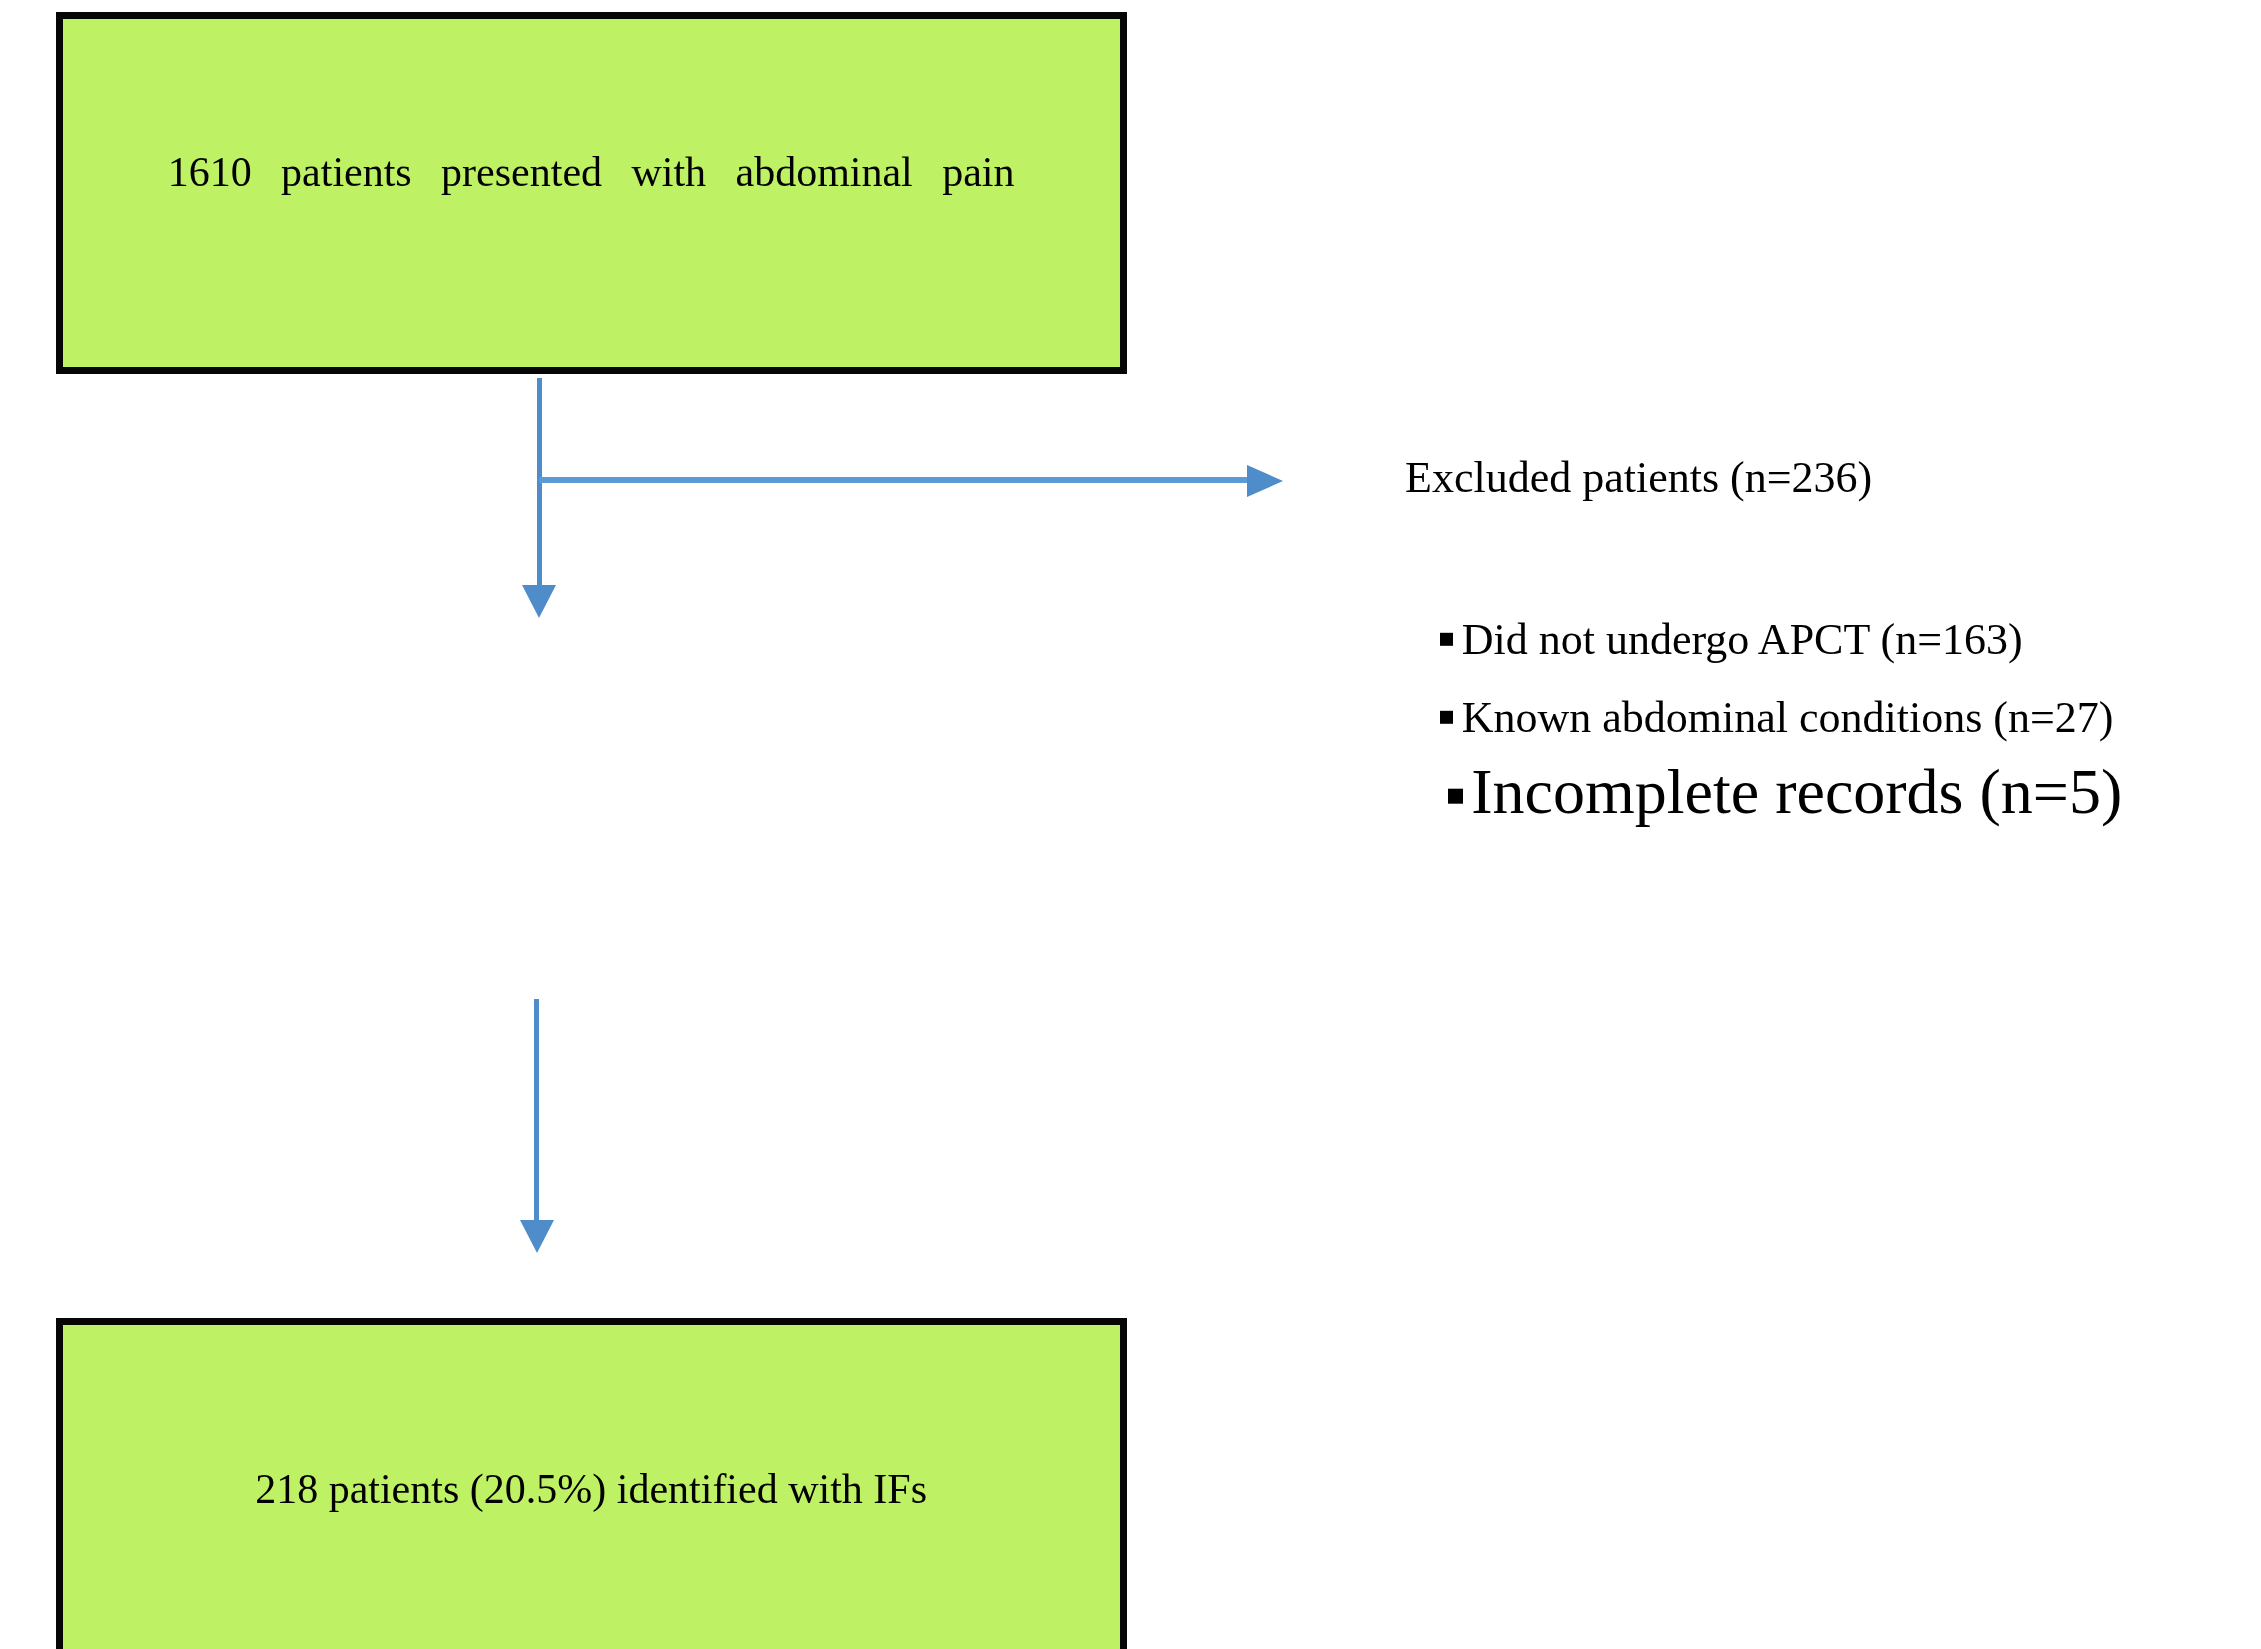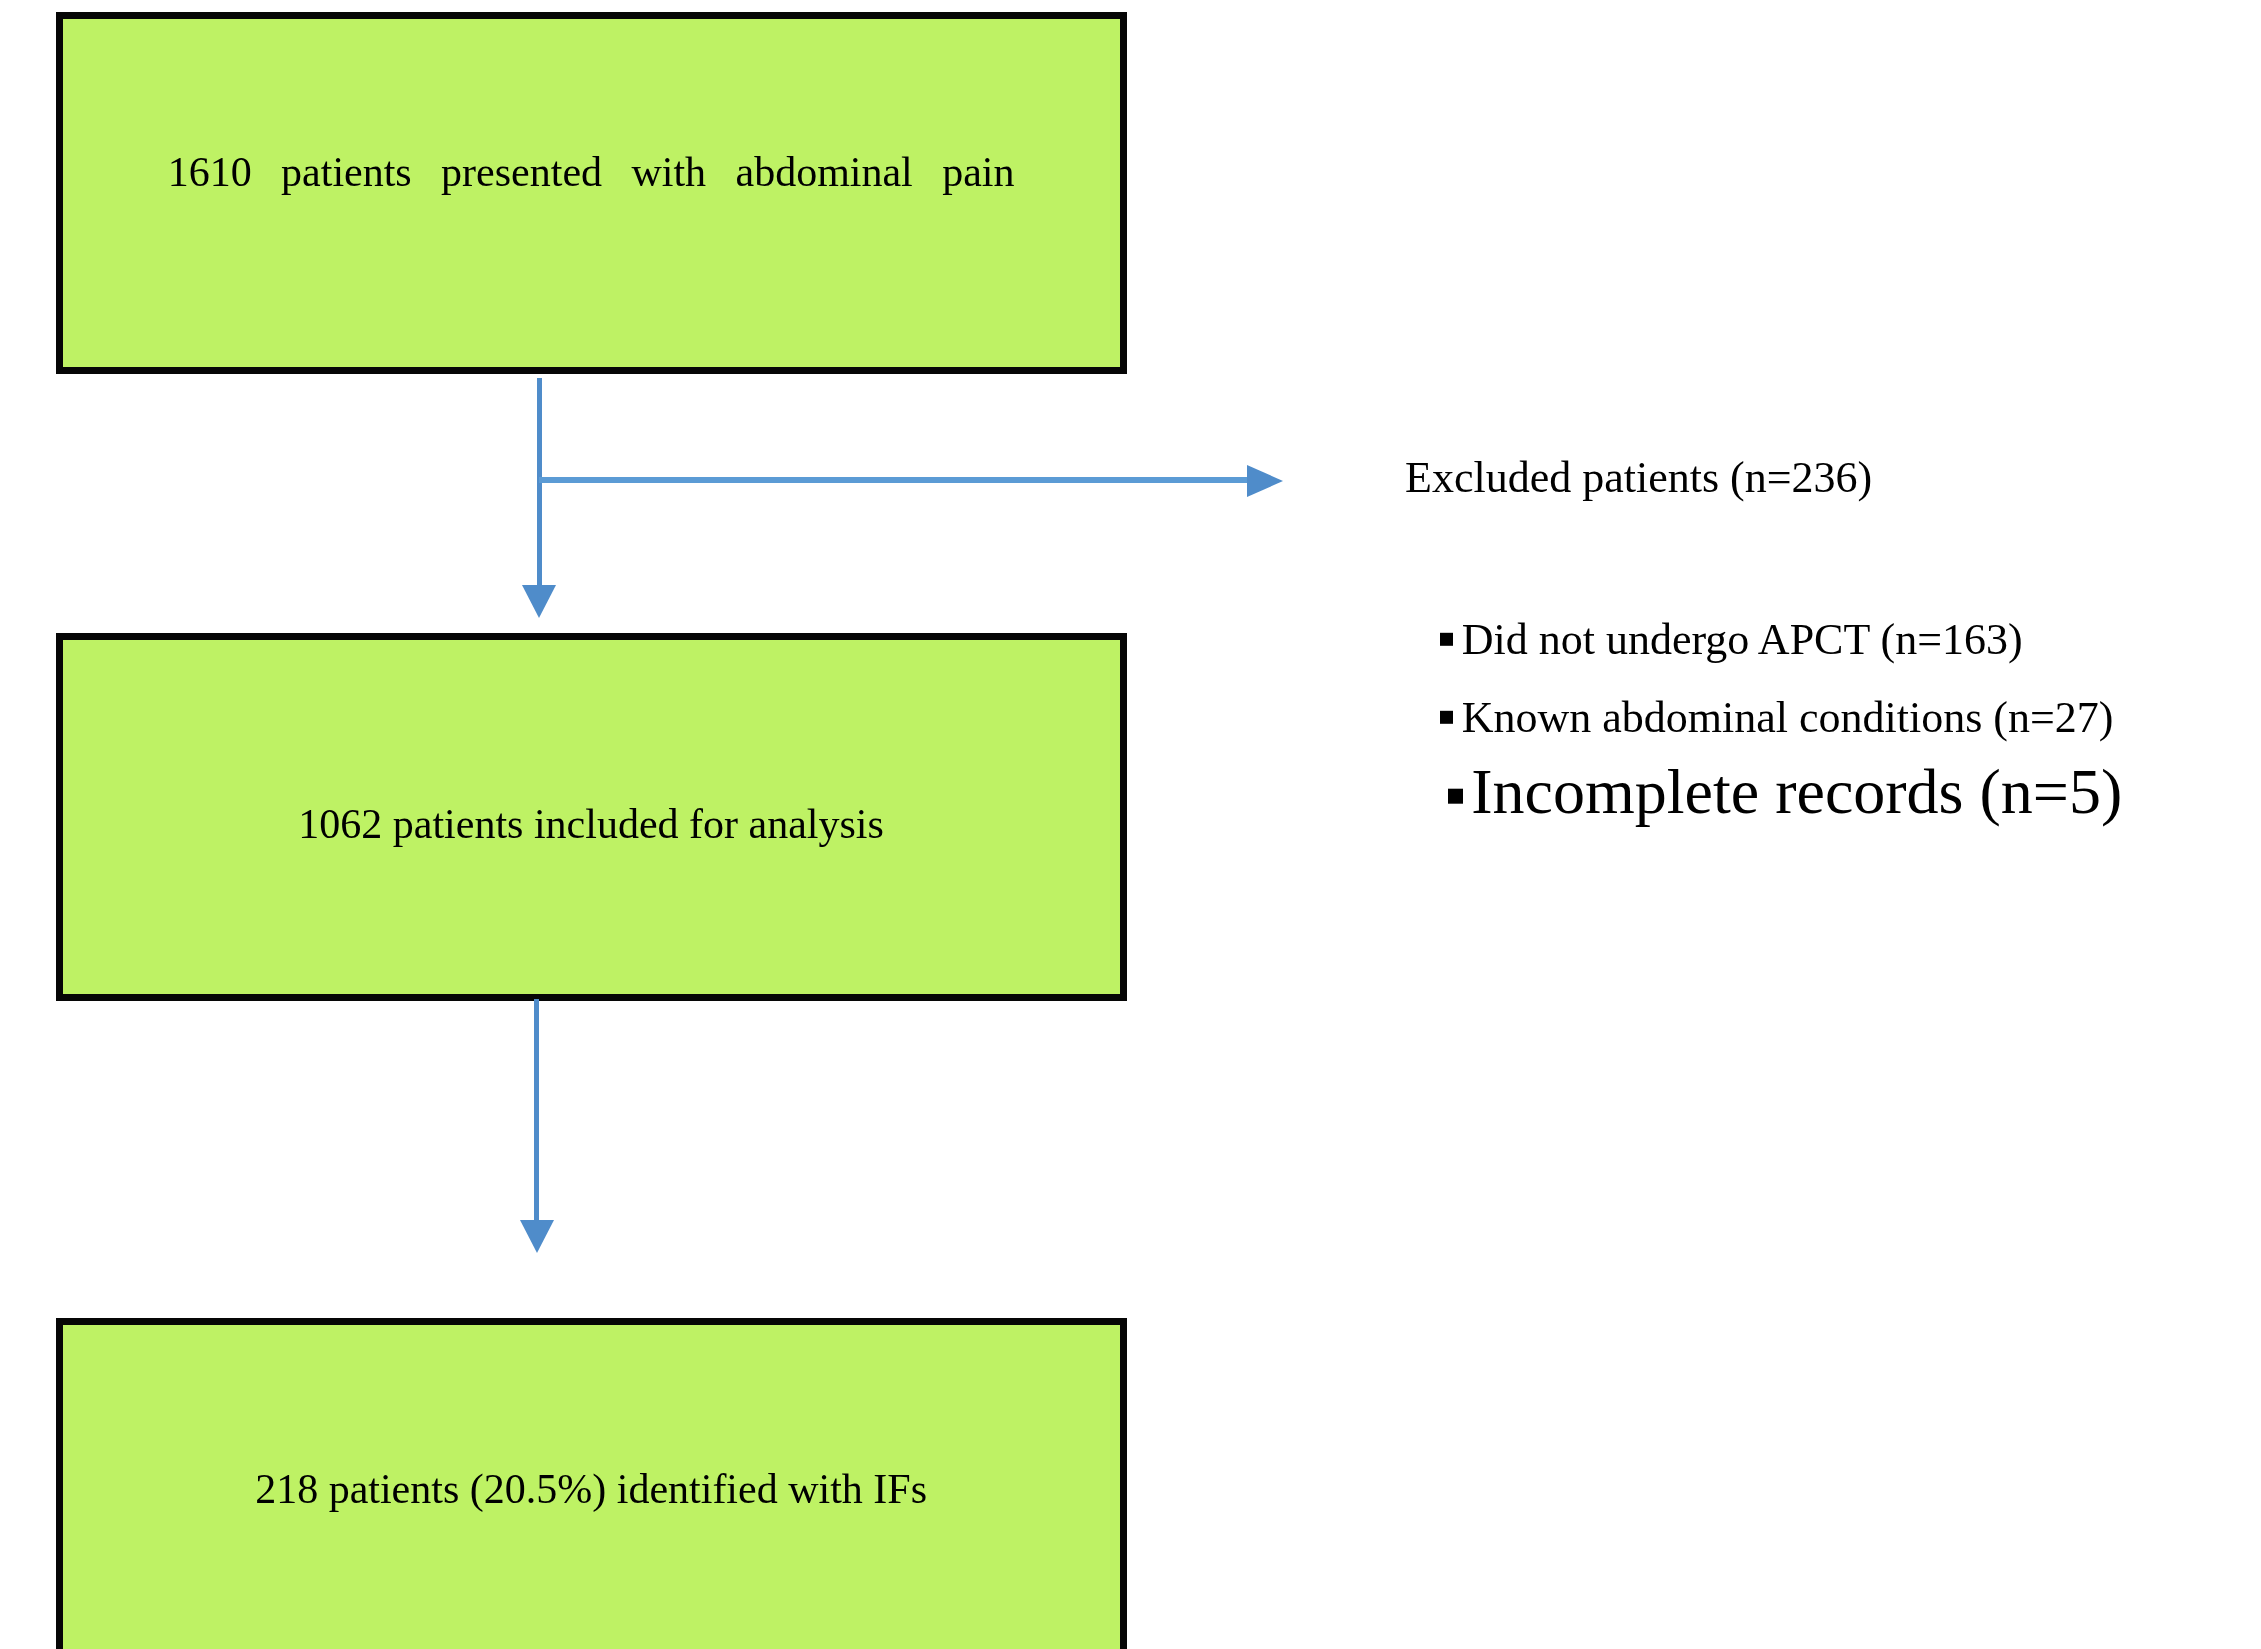--- a/index.html
+++ b/index.html
@@ -115,23 +115,20 @@
   <div class="excl-line" id="excl-item-1">
     <span class="sq-bullet"></span><span>Did not undergo APCT (n=163)</span>
   </div>
   <div class="excl-line" id="excl-item-2">
     <span class="sq-bullet"></span><span>Known abdominal conditions (n=27)</span>
   </div>
   <div class="excl-line" id="excl-item-3">
     <span class="sq-bullet"></span><span>Incomplete records (n=5)</span>
   </div>
 
-  <div class="flow-box" id="box-included">
-    <span class="box-label">1062 patients included for analysis</span>
-  </div>
 
   <div class="shaft-v" id="arrow2-shaft"></div>
   <div class="head-down" id="arrow2-head"></div>
 
   <div class="flow-box" id="box-identified">
     <span class="box-label">218 patients (20.5%) identified with IFs</span>
   </div>
 
 </div>
 

